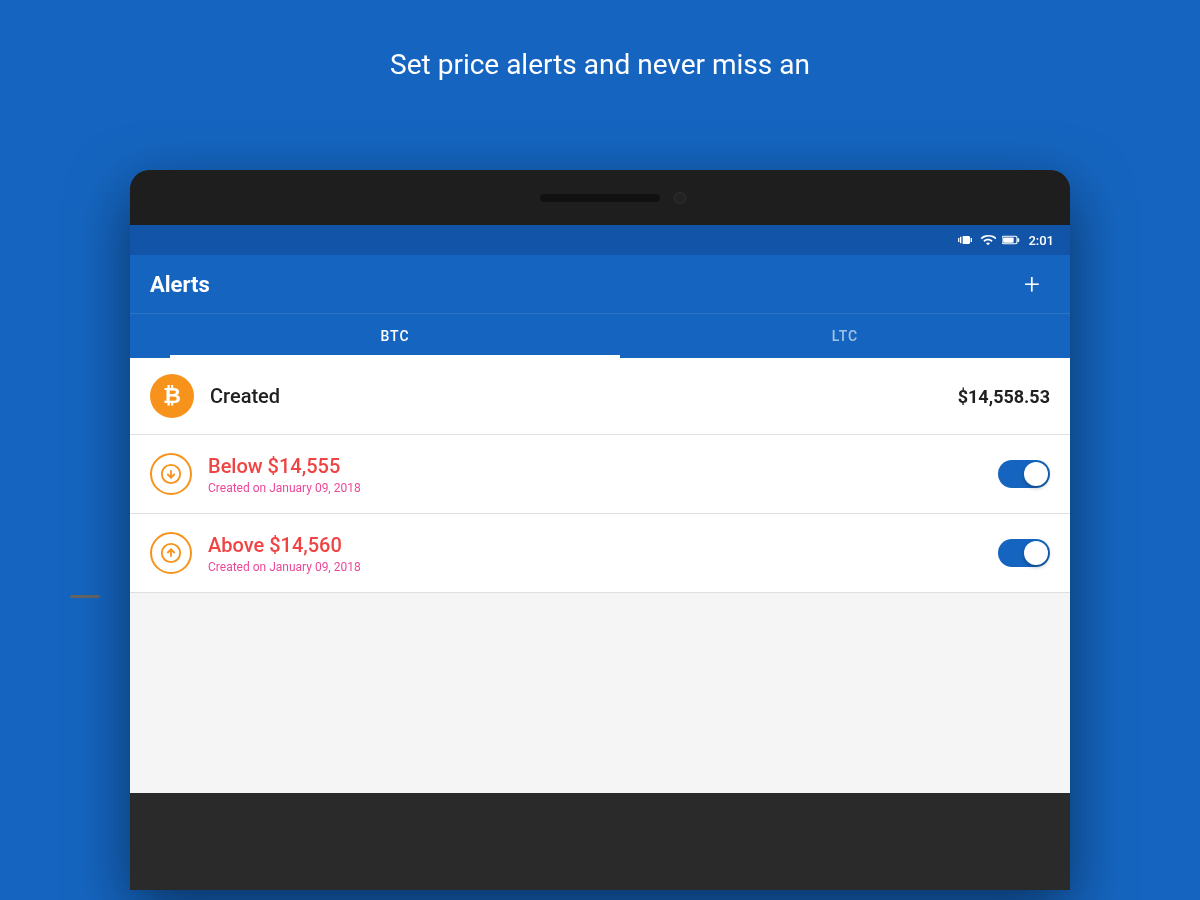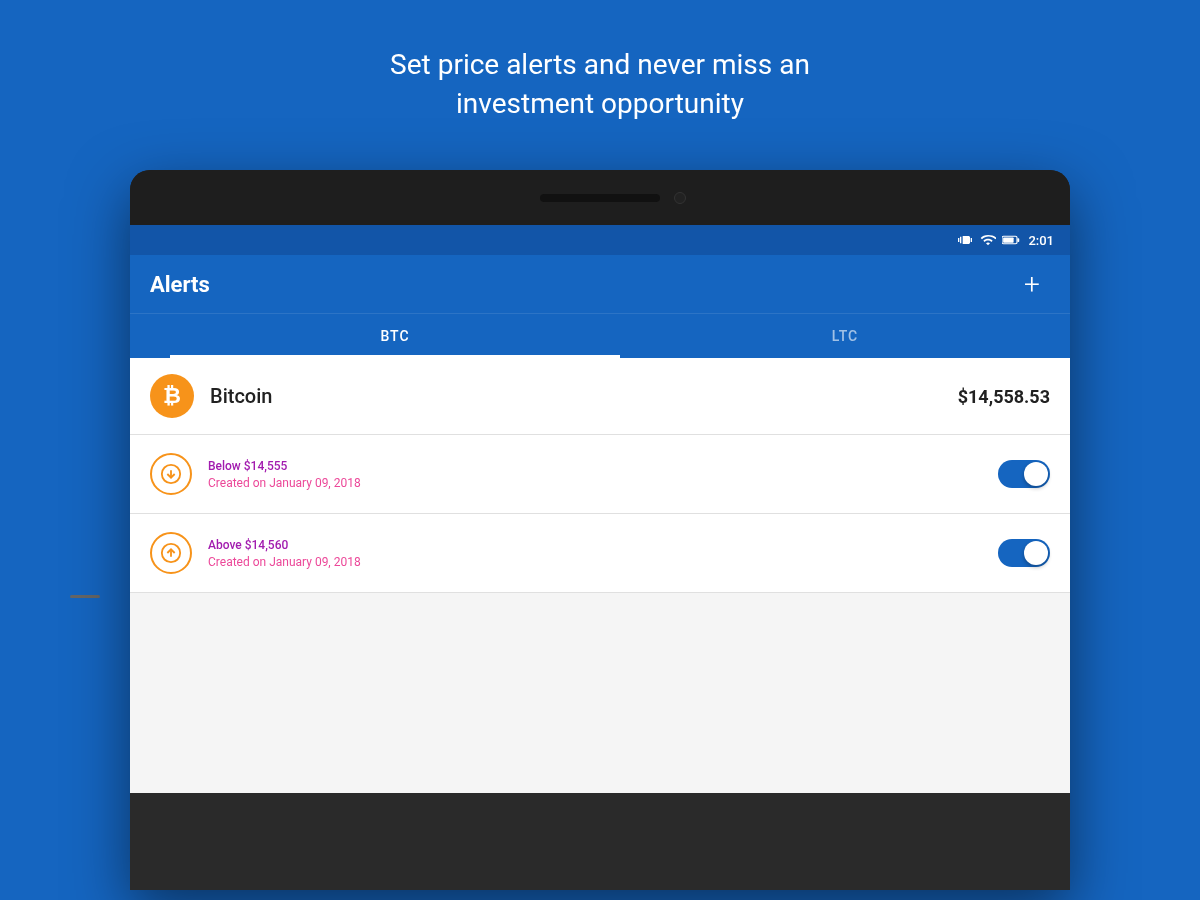--- a/index.html
+++ b/index.html
@@ -224,23 +224,23 @@
       flex-shrink: 0;
       color: #F7931A;
       font-size: 16px;
     }
 
     .alert-info {
       flex: 1;
     }
 
     .alert-label {
-      font-size: 12px;
+      font-size: 20px;
       font-weight: 500;
-      color: #a21caf;
+      color: #ef4444;
       margin-bottom: 3px;
     }
 
     .alert-date {
       font-size: 12px;
       color: #ec4899;
     }
 
     
     .toggle-switch {
@@ -281,21 +281,20 @@
       border-radius: 2px;
     }
   </style>
 </head>
 <body>
 
 <div style="width:1200px; height:900px; background:#1565C0; position:relative; overflow:hidden;">
 
   <div class="headline">
     <span>Set price alerts and never miss an</span><br>
-    <span>investment opportunity</span>
   </div>
 
   <div class="minimize-btn"></div>
 
   <div class="tablet-frame">
 
     <div class="tablet-top-bar">
       <div class="tablet-speaker"></div>
       <div class="tablet-camera"></div>
     </div>
@@ -335,21 +334,21 @@
           <span>LTC</span>
         </div>
       </div>
 
       <div class="content-area">
 
         <div class="btc-header-row">
           <div class="btc-icon">
             ₿
           </div>
-          <div class="btc-name">Bitcoin</div>
+          <div class="btc-name">Created</div>
           <div class="btc-price">$14,558.53</div>
         </div>
 
         <div class="alert-row">
           <div class="alert-icon">
             <svg width="22" height="22" viewBox="0 0 24 24" fill="none" stroke="#F7931A" stroke-width="2">
               <circle cx="12" cy="12" r="10"></circle>
               <polyline points="8,12 12,16 16,12" stroke="#F7931A" stroke-width="2" fill="none"></polyline>
               <line x1="12" y1="8" x2="12" y2="16" stroke="#F7931A" stroke-width="2"></line>
             </svg>

